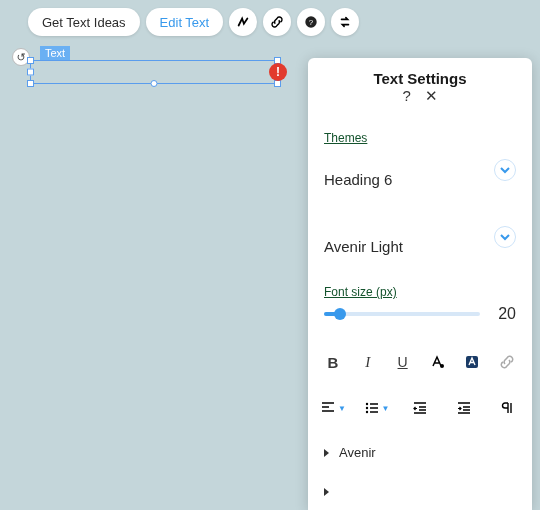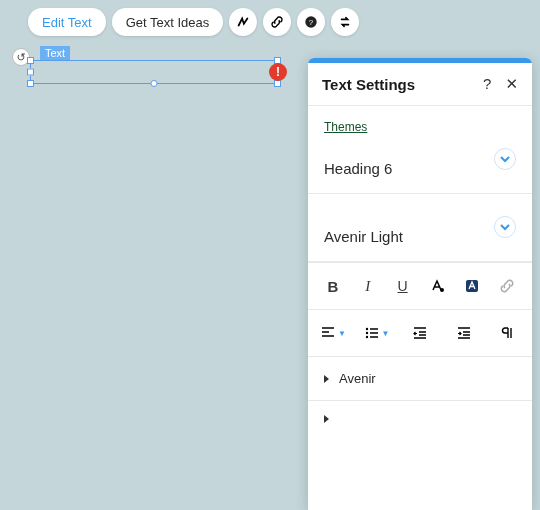--- a/index.html
+++ b/index.html
@@ -83,20 +83,21 @@
     background: #fff;
     border-radius: 6px 6px 0 0;
     box-shadow: 0 2px 14px rgba(0,0,0,0.18);
     overflow: hidden;
     display:flex; flex-direction:column;
   }
   .panel-top { height:5px; background:#3899ec; }
   .panel-header {
     display:flex; align-items:center; justify-content:space-between;
     padding: 12px 14px;
+    flex-direction: column;
   }
   .panel-title { font-size:15px; font-weight:bold; color:#1a1a1a;}
   .panel-hicons { display:flex; gap:14px; color:#333;}
   .panel-hicons span { cursor:pointer; font-size:15px; }
   .sep { height:1px; background:#e8e8e8; }
 
   .section { padding: 14px 16px 16px 16px; }
   .sec-label { font-size:12px; color:#14532d; margin-bottom:6px;text-decoration:underline;}
   .sec-row { display:flex; align-items:center; justify-content:space-between;}
   .sec-val { font-size:15px; color:#2b2b2b;margin-top:20px;}
@@ -119,22 +120,22 @@
   .tool-btn .dd{font-size:8px;margin-left:2px;color:#3899ec;}
 
   .expand-row{display:flex;align-items:center;gap:10px;padding:14px 16px;cursor:pointer;}
   .tri{width:0;height:0;border-left:5px solid #333;border-top:4px solid transparent;border-bottom:4px solid transparent;}
   .exp-label{font-size:13px;color:#2b2b2b;}
 </style>
 </head>
 <body>
 
 <div class="toolbar">
+  <div class="pill secondary">Get Text Ideas</div>
   <div class="pill primary">Edit Text</div>
-  <div class="pill secondary">Get Text Ideas</div>
   <div class="circ">
     <svg viewBox="0 0 16 16">
         <path d="M3 12 L7 4 L9 10 L13 4" stroke="#000" stroke-width="2" fill="none" stroke-linecap="round"></path>
       </svg>
   </div>
   <div class="circ">
     <svg viewBox="0 0 16 16">
         <path d="M6 10a3 3 0 0 1 0-4l2-2a3 3 0 1 1 4 4M10 6a3 3 0 0 1 0 4l-2 2a3 3 0 1 1-4-4" stroke="#000" stroke-width="1.6" fill="none"></path>
       </svg>
   </div>
@@ -193,20 +194,31 @@
       <div class="sec-val">Avenir Light</div>
       <div class="chev">
           <svg viewBox="0 0 10 10">
             <path d="M1 3l4 4 4-4"></path>
           </svg>
         </div>
     </div>
   </div>
   <div class="sep"></div>
 
+  <div class="section">
+    <div class="sec-label">Font size (px)</div>
+    <div class="slider-row">
+      <div class="slider">
+        <div class="track"></div>
+          <div class="fill"></div>
+          <div class="thumb"></div>
+      </div>
+      <div class="slider-val">20</div>
+    </div>
+  </div>
   <div class="sep"></div>
 
   <div class="tool-row">
     <div class="tool-btn">
         <b style="font-size:15px">B</b>
       </div>
     <div class="tool-btn">
         <i style="font-size:15px;font-family:serif">I</i>
       </div>
     <div class="tool-btn">

